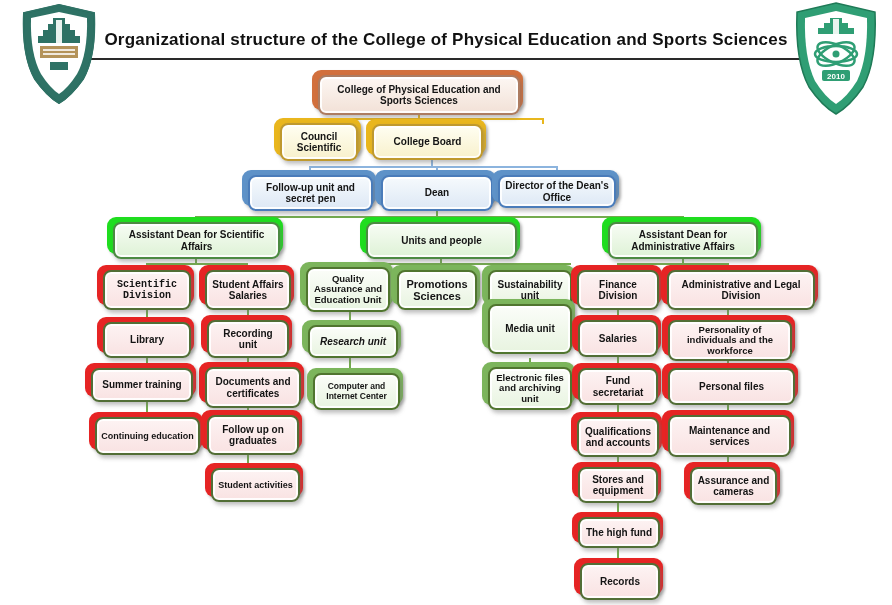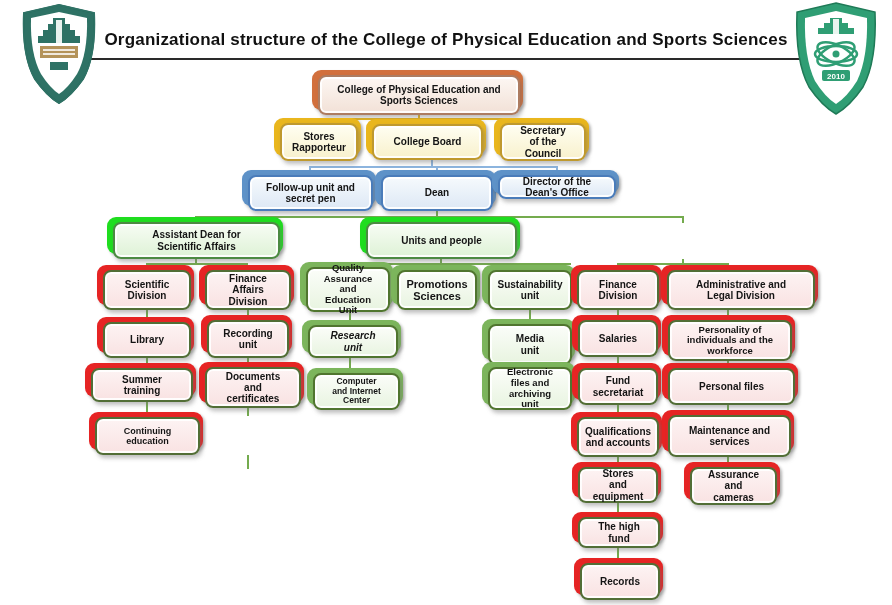--- a/index.html
+++ b/index.html
@@ -22,21 +22,21 @@
   .node{position:absolute;z-index:2;}
   .node .slab{
     content:"";position:absolute;left:-6px;top:-5px;width:calc(100% + 9px);height:100%;
     border-radius:9px;box-shadow:2px 2px 3px rgba(0,0,0,.28);
   }
   .node .face{
     position:absolute;left:0;top:0;width:100%;height:100%;box-sizing:border-box;
     border:2px solid #000;border-radius:8px;
     box-shadow:inset 0 0 0 2px rgba(255,255,255,.9), 2px 3px 4px rgba(110,110,110,.45);
     display:flex;align-items:center;justify-content:center;text-align:center;
-    font-weight:bold;color:#141414;font-size:10px;line-height:1.12;padding:1px 16px;
+    font-weight:bold;color:#141414;font-size:10px;line-height:1.12;padding:1px 4px;
   }
 </style>
 </head>
 <body>
 
 <div class="canvas">
 
   <div class="title-rule"></div>
 
   <div class="page-title">Organizational structure of the College of Physical Education and Sports Sciences</div>
@@ -126,57 +126,57 @@
       <div class="conn" style="left: 727px; top: 310px; width: 2px; height: 11px; background: rgb(116, 171, 78);"></div>
       <div class="conn" style="left: 727px; top: 361px; width: 2px; height: 8px; background: rgb(116, 171, 78);"></div>
       <div class="conn" style="left: 727px; top: 405px; width: 2px; height: 11px; background: rgb(116, 171, 78);"></div>
       <div class="conn" style="left: 727px; top: 457px; width: 2px; height: 11px; background: rgb(116, 171, 78);"></div>
       <div class="node" style="left: 318px; top: 75px; width: 202px; height: 40px;">
         <div class="slab" style="background: rgb(210, 112, 61);"></div>
         <div class="face" style="border-color: rgb(173, 124, 97); background: linear-gradient(rgb(253, 247, 243), rgb(242, 225, 215));">College of Physical Education and Sports Sciences</div>
       </div>
       <div class="node" style="left: 280px; top: 123px; width: 78px; height: 38px;">
         <div class="slab" style="background: rgb(233, 182, 29);"></div>
-        <div class="face" style="border-color: rgb(191, 153, 46); background: linear-gradient(rgb(255, 254, 242), rgb(248, 241, 204));">Stores Rapporteur</div>
+        <div class="face" style="border-color: rgb(191, 153, 46); background: linear-gradient(rgb(255, 254, 242), rgb(248, 241, 204));">Council Scientific</div>
       </div>
       <div class="node" style="left: 372px; top: 124px; width: 111px; height: 36px;">
         <div class="slab" style="background: rgb(233, 182, 29);"></div>
         <div class="face" style="border-color: rgb(191, 153, 46); background: linear-gradient(rgb(255, 254, 242), rgb(248, 241, 204));">College Board</div>
       </div>
-      <div class="node" style="left: 500px; top: 123px; width: 86px; height: 38px;">
-        <div class="slab" style="background: rgb(233, 182, 29);"></div>
-        <div class="face" style="border-color: rgb(191, 153, 46); background: linear-gradient(rgb(255, 254, 242), rgb(248, 241, 204));">Secretary of the Council</div>
-      </div>
       <div class="node" style="left: 248px; top: 175px; width: 125px; height: 36px;">
         <div class="slab" style="background: rgb(94, 146, 200);"></div>
         <div class="face" style="border-color: rgb(74, 124, 186); background: linear-gradient(rgb(246, 250, 253), rgb(221, 232, 245));">Follow-up unit and secret pen</div>
       </div>
       <div class="node" style="left: 381px; top: 175px; width: 112px; height: 36px;">
         <div class="slab" style="background: rgb(94, 146, 200);"></div>
         <div class="face" style="border-color: rgb(74, 124, 186); background: linear-gradient(rgb(246, 250, 253), rgb(221, 232, 245));">Dean</div>
       </div>
-      <div class="node" style="left: 498px; top: 175px; width: 118px; height: 24px;">
+      <div class="node" style="left: 498px; top: 175px; width: 118px; height: 33px;">
         <div class="slab" style="background: rgb(94, 146, 200);"></div>
         <div class="face" style="border-color: rgb(74, 124, 186); background: linear-gradient(rgb(246, 250, 253), rgb(221, 232, 245));">Director of the Dean's Office</div>
       </div>
       <div class="node" style="left: 113px; top: 222px; width: 167px; height: 37px;">
         <div class="slab" style="background: rgb(31, 221, 31);"></div>
         <div class="face" style="border-color: rgb(76, 138, 66); background: linear-gradient(rgb(247, 252, 244), rgb(222, 242, 214));">Assistant Dean for Scientific Affairs</div>
       </div>
       <div class="node" style="left: 366px; top: 222px; width: 151px; height: 37px;">
         <div class="slab" style="background: rgb(31, 221, 31);"></div>
         <div class="face" style="border-color: rgb(76, 138, 66); background: linear-gradient(rgb(247, 252, 244), rgb(222, 242, 214));">Units and people</div>
       </div>
-      <div class="node" style="left: 103px; top: 270px; width: 88px; height: 40px;">
+      <div class="node" style="left: 608px; top: 222px; width: 150px; height: 37px;">
+        <div class="slab" style="background: rgb(31, 221, 31);"></div>
+        <div class="face" style="border-color: rgb(76, 138, 66); background: linear-gradient(rgb(247, 252, 244), rgb(222, 242, 214));">Assistant Dean for Administrative Affairs</div>
+      </div>
+      <div class="node" style="left: 103px; top: 270px; width: 88px; height: 40px; font-family: Liberation Mono, monospace;">
         <div class="slab" style="background: rgb(230, 36, 36);"></div>
         <div class="face" style="border-color: rgb(82, 110, 54); background: linear-gradient(rgb(253, 243, 243), rgb(249, 226, 226));">Scientific Division</div>
       </div>
       <div class="node" style="left: 205px; top: 270px; width: 86px; height: 40px;">
         <div class="slab" style="background: rgb(230, 36, 36);"></div>
-        <div class="face" style="border-color: rgb(82, 110, 54); background: linear-gradient(rgb(253, 243, 243), rgb(249, 226, 226));">Finance Affairs Division</div>
+        <div class="face" style="border-color: rgb(82, 110, 54); background: linear-gradient(rgb(253, 243, 243), rgb(249, 226, 226));">Student Affairs Salaries</div>
       </div>
       <div class="node" style="left: 306px; top: 267px; width: 84px; height: 45px;">
         <div class="slab" style="background: rgb(124, 181, 92);"></div>
         <div class="face" style="border-color: rgb(80, 117, 47); background: linear-gradient(rgb(251, 253, 249), rgb(232, 244, 224)); font-size: 9.5px;">Quality Assurance and Education Unit</div>
       </div>
       <div class="node" style="left: 397px; top: 270px; width: 80px; height: 40px;">
         <div class="slab" style="background: rgb(124, 181, 92);"></div>
         <div class="face" style="border-color: rgb(80, 117, 47); background: linear-gradient(rgb(251, 253, 249), rgb(232, 244, 224)); font-size: 11px;">Promotions Sciences</div>
       </div>
       <div class="node" style="left: 488px; top: 270px; width: 84px; height: 40px;">
@@ -204,29 +204,37 @@
         <div class="face" style="border-color: rgb(82, 110, 54); background: linear-gradient(rgb(253, 243, 243), rgb(249, 226, 226)); font-size: 9px;">Continuing education</div>
       </div>
       <div class="node" style="left: 207px; top: 320px; width: 82px; height: 38px;">
         <div class="slab" style="background: rgb(230, 36, 36);"></div>
         <div class="face" style="border-color: rgb(82, 110, 54); background: linear-gradient(rgb(253, 243, 243), rgb(249, 226, 226));">Recording unit</div>
       </div>
       <div class="node" style="left: 205px; top: 367px; width: 96px; height: 41px;">
         <div class="slab" style="background: rgb(230, 36, 36);"></div>
         <div class="face" style="border-color: rgb(82, 110, 54); background: linear-gradient(rgb(253, 243, 243), rgb(249, 226, 226));">Documents and certificates</div>
       </div>
+      <div class="node" style="left: 207px; top: 415px; width: 92px; height: 40px;">
+        <div class="slab" style="background: rgb(230, 36, 36);"></div>
+        <div class="face" style="border-color: rgb(82, 110, 54); background: linear-gradient(rgb(253, 243, 243), rgb(249, 226, 226));">Follow up on graduates</div>
+      </div>
+      <div class="node" style="left: 211px; top: 468px; width: 89px; height: 34px;">
+        <div class="slab" style="background: rgb(230, 36, 36);"></div>
+        <div class="face" style="border-color: rgb(82, 110, 54); background: linear-gradient(rgb(253, 243, 243), rgb(249, 226, 226)); font-size: 9px;">Student activities</div>
+      </div>
       <div class="node" style="left: 308px; top: 325px; width: 90px; height: 33px; font-style: italic;">
         <div class="slab" style="background: rgb(124, 181, 92);"></div>
         <div class="face" style="border-color: rgb(80, 117, 47); background: linear-gradient(rgb(251, 253, 249), rgb(232, 244, 224));">Research unit</div>
       </div>
       <div class="node" style="left: 313px; top: 373px; width: 87px; height: 37px;">
         <div class="slab" style="background: rgb(124, 181, 92);"></div>
         <div class="face" style="border-color: rgb(80, 117, 47); background: linear-gradient(rgb(251, 253, 249), rgb(232, 244, 224)); font-size: 8.5px;">Computer and Internet Center</div>
       </div>
-      <div class="node" style="left: 488px; top: 324px; width: 84px; height: 41px;">
+      <div class="node" style="left: 488px; top: 304px; width: 84px; height: 50px;">
         <div class="slab" style="background: rgb(124, 181, 92);"></div>
         <div class="face" style="border-color: rgb(80, 117, 47); background: linear-gradient(rgb(251, 253, 249), rgb(232, 244, 224));">Media unit</div>
       </div>
       <div class="node" style="left: 488px; top: 367px; width: 84px; height: 43px;">
         <div class="slab" style="background: rgb(124, 181, 92);"></div>
         <div class="face" style="border-color: rgb(80, 117, 47); background: linear-gradient(rgb(251, 253, 249), rgb(232, 244, 224)); font-size: 9.5px;">Electronic files and archiving unit</div>
       </div>
       <div class="node" style="left: 578px; top: 320px; width: 80px; height: 37px;">
         <div class="slab" style="background: rgb(230, 36, 36);"></div>
         <div class="face" style="border-color: rgb(82, 110, 54); background: linear-gradient(rgb(253, 243, 243), rgb(249, 226, 226));">Salaries</div>

